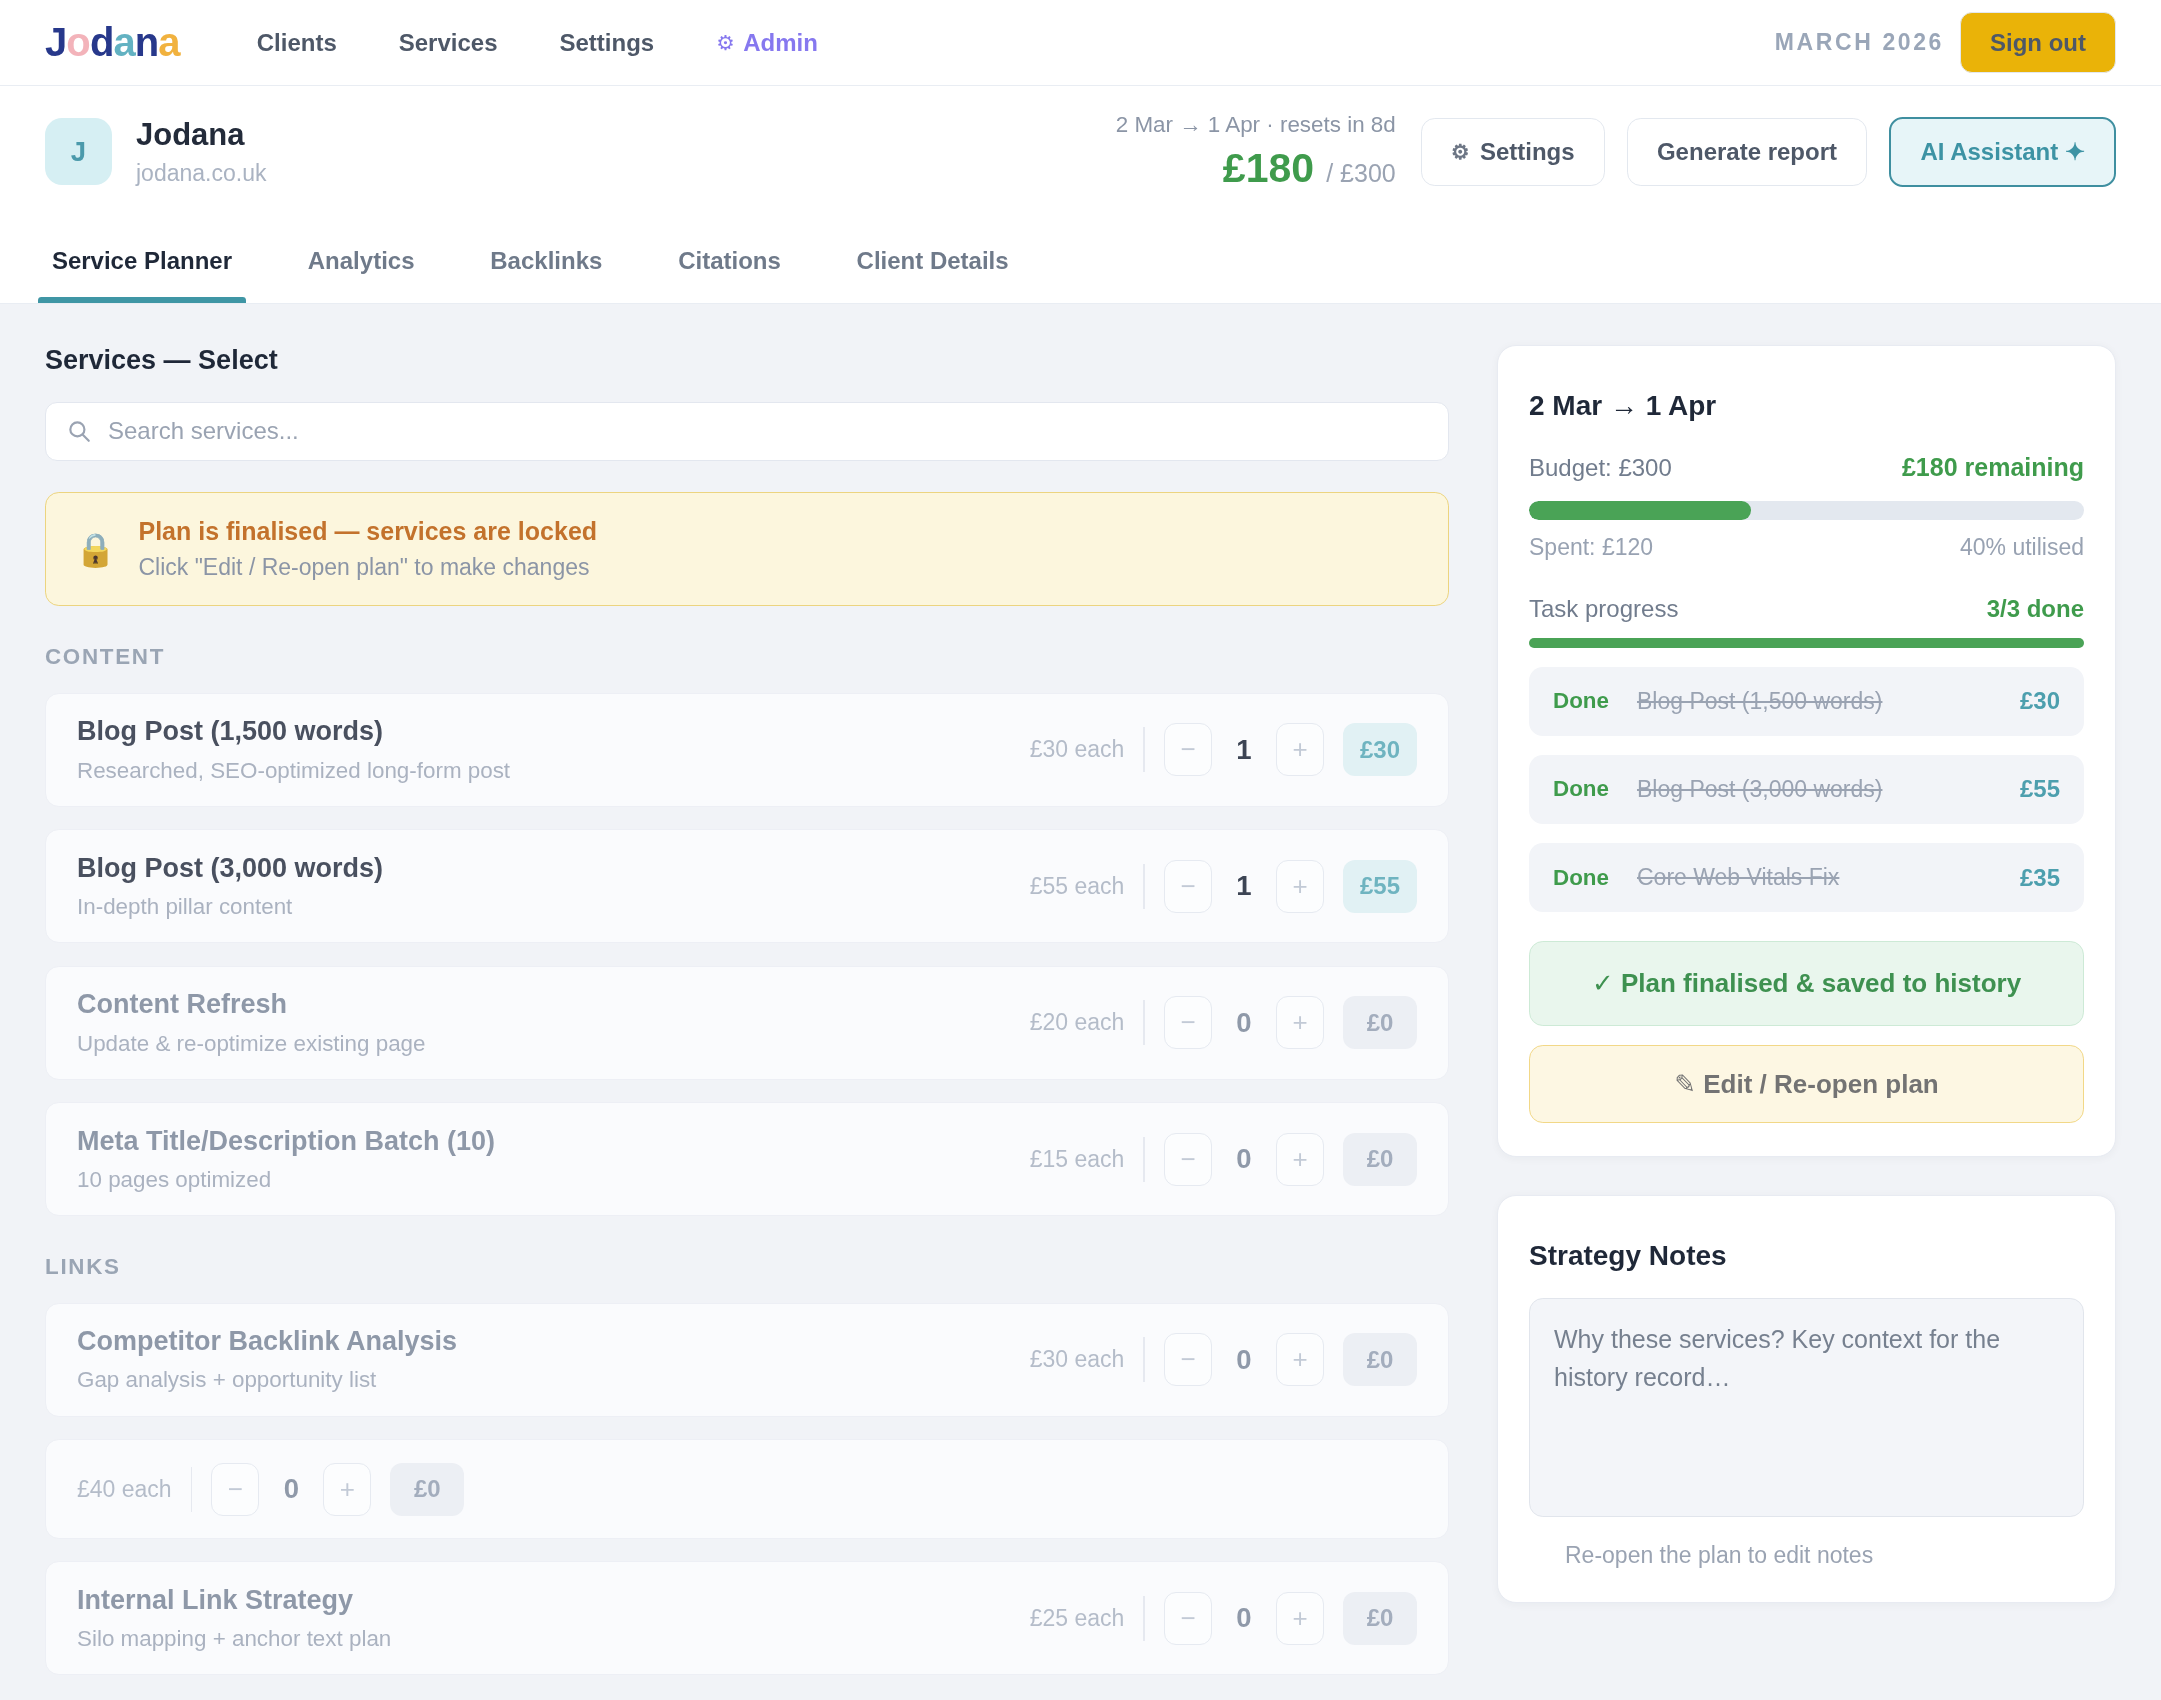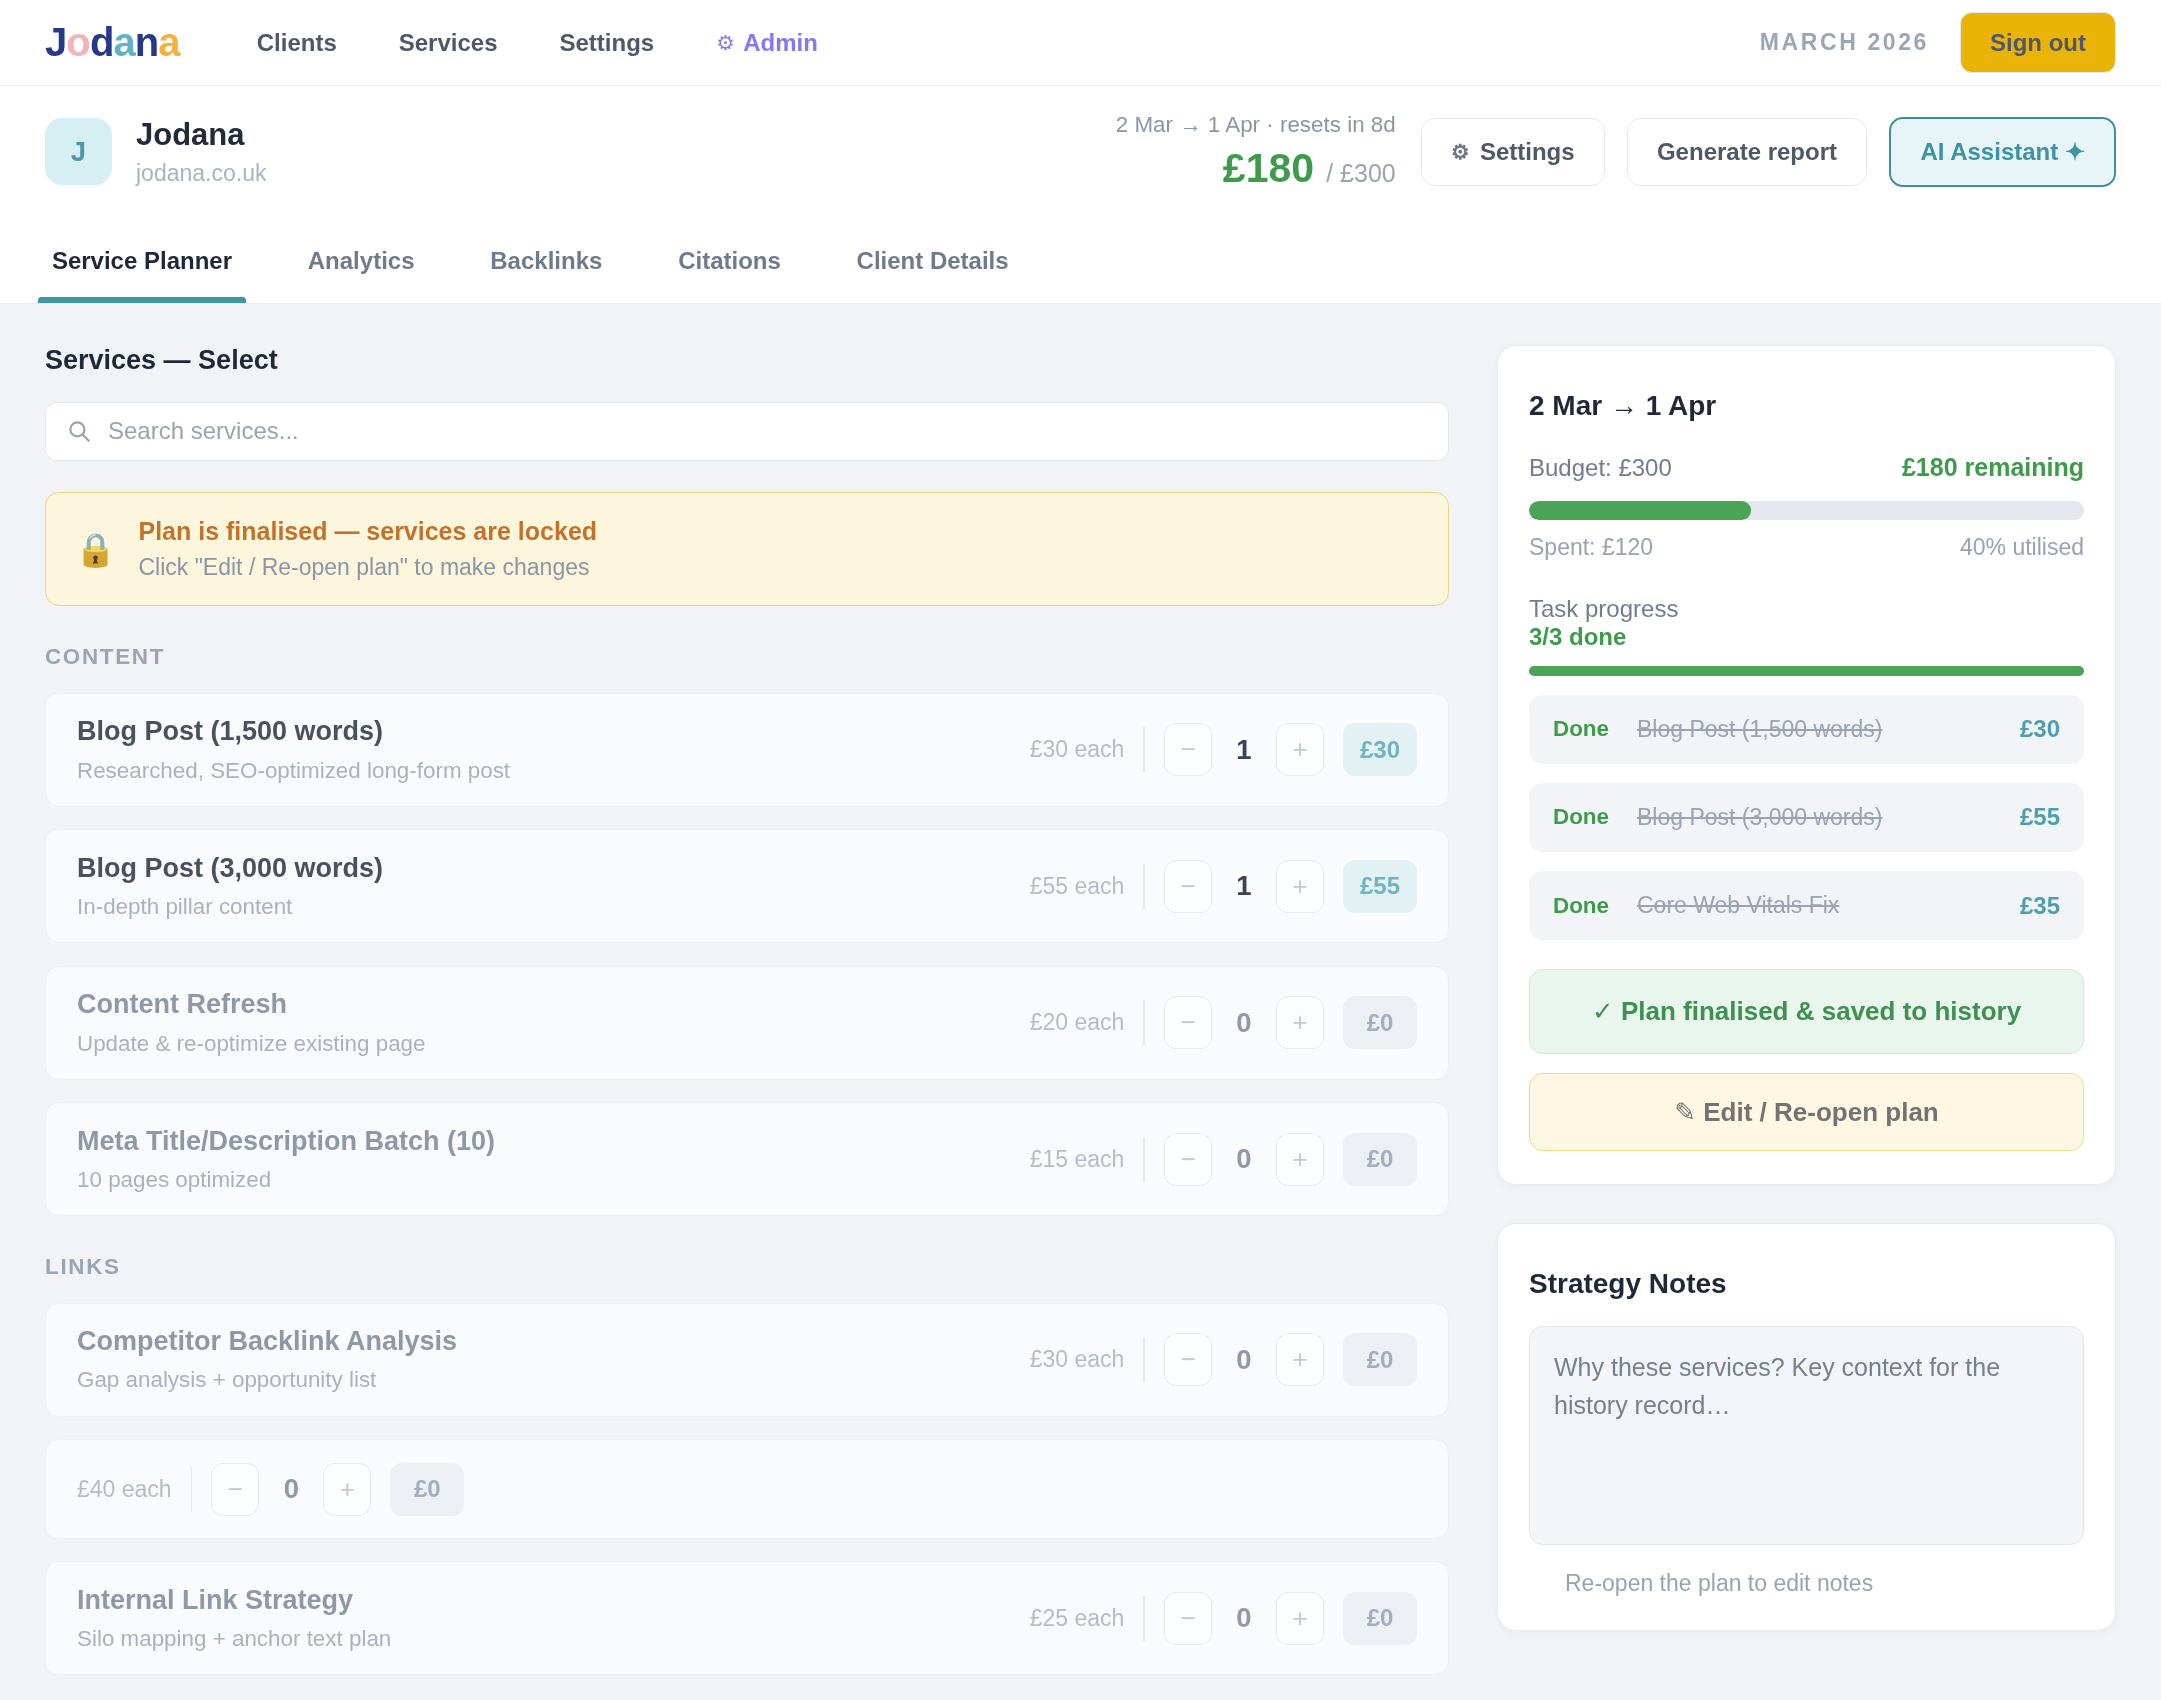--- a/index.html
+++ b/index.html
@@ -7,21 +7,21 @@
   body { font-family:"Liberation Sans","DejaVu Sans",sans-serif; background:#f1f3f7; color:#232b3a; }
 
   
   .topnav { height:86px; background:#ffffff; border-bottom:1.7px solid #e9edf3;
             display:flex; align-items:center; padding:0 45px; }
   .logo { font-size:40px; font-weight:800; letter-spacing:-0.9px; margin-right:77px; cursor:pointer; }
   .nav-items { display:flex; align-items:center; gap:62px; flex:1; }
   .nav-link { font-size:24px; font-weight:700; color:#4e5868; cursor:pointer; }
   .nav-link.admin { color:#8678ef; display:flex; align-items:center; gap:8.6px; }
   .nav-gear { font-size:20.6px; }
-  .nav-right { display:flex; align-items:center; gap:31px; }
+  .nav-right { display:flex; align-items:center; gap:16px; }
   .month { font-size:23px; font-weight:800; letter-spacing:2.6px; color:#9aa6b8; }
   .signout { font-size:24px; font-weight:700; color:#4e5868; background:#eab308;
              border:1.7px solid #e3e8ef; border-radius:12px; padding:15.5px 29px; cursor:pointer; }
 
   
   .client-header { background:#ffffff; display:flex; align-items:center; padding:26px 45px 29px; }
   .avatar { width:67px; height:67px; border-radius:17px; background:#d6eff3; color:#4b9aab;
             font-size:27.5px; font-weight:800; display:flex; align-items:center; justify-content:center; }
   .client-id { margin-left:24px; }
   .client-name { font-size:31px; font-weight:800; color:#232b3a; }
@@ -87,21 +87,21 @@
   .card { background:#ffffff; border:0.9px solid #e8ebf2; border-radius:19px; padding:33px 31px;
           box-shadow:0 1.7px 8.6px rgba(35,43,58,0.04); }
   .card h3 { font-size:28px; font-weight:800; color:#1f2838;margin-top:11px; }
   .b-row { display:flex; justify-content:space-between; align-items:baseline; margin-top:31px; }
   .b-label { font-size:24px; color:#717c8d; }
   .b-remaining { font-size:25px; font-weight:800; color:#3f9b4c; }
   .bar { margin-top:19px; height:19px; border-radius:9.5px; background:#e3e8ef; overflow:hidden; }
   .bar-fill { height:100%; background:#4aa356; border-radius:9.5px; }
   .s-row { display:flex; justify-content:space-between; margin-top:13.8px; }
   .s-label, .s-util { font-size:23px; color:#98a2b2; }
-  .t-row { display:flex; justify-content:space-between; align-items:baseline; margin-top:34px;flex-direction:column; }
+  .t-row { display:flex; justify-content:space-between; align-items:baseline; margin-top:34px; }
   .t-done { font-size:24px; font-weight:800; color:#3f9b4c; }
   .thinbar { margin-top:15.5px; height:9.5px; border-radius:5.2px; background:#4aa356; }
 
   .task { margin-top:19px; background:#f2f4f8; border-radius:13.8px; padding:20.6px 24px;
           display:flex; align-items:center; }
   .task:first-of-type { margin-top:26px; }
   .task-badge { font-size:22.4px; font-weight:800; color:#3f9b4c; margin-right:28px; }
   .task-name { flex:1; font-size:23px; color:#9aa3b2; text-decoration:line-through; }
   .task-price { font-size:24px; font-weight:800; color:#4d9fae; }
 

